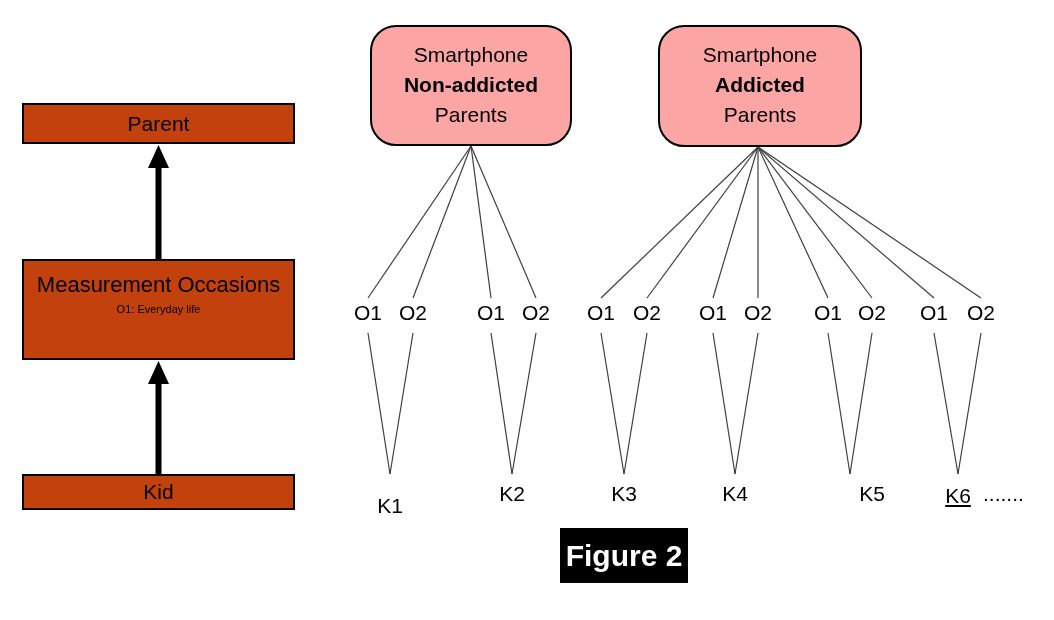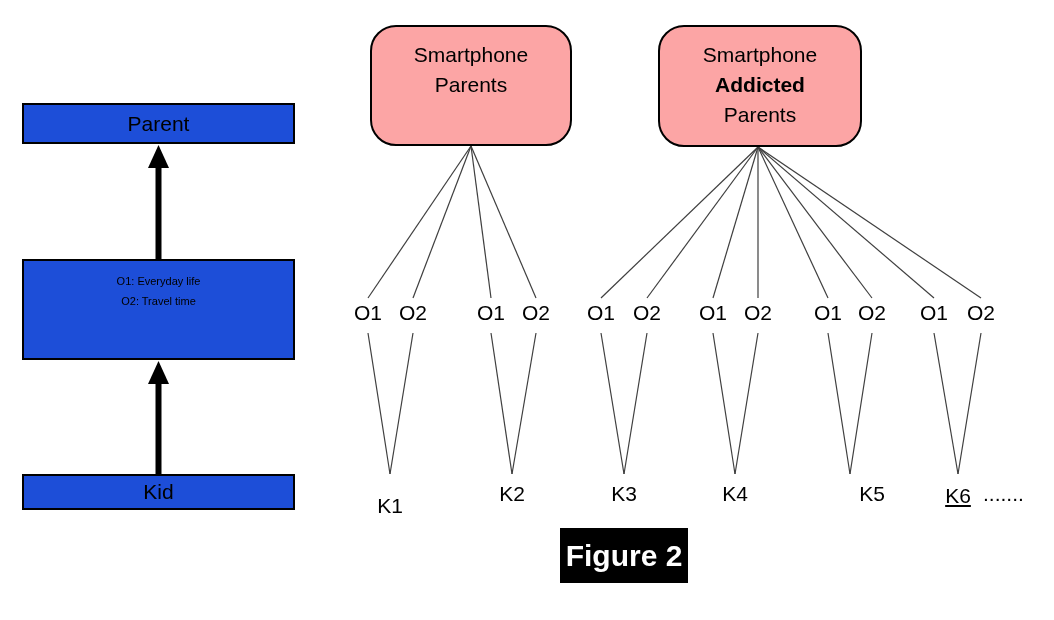--- a/index.html
+++ b/index.html
@@ -21,21 +21,21 @@
   }
   .conn { stroke: #3f3f3f; stroke-width: 1.2; }
   .arrow-stem { stroke: #000; stroke-width: 6; }
   .arrow-head { fill: #000; stroke: none; }
 
   .rect-box {
     position: absolute;
     left: 22px;
     width: 273px;
     border: 2px solid #000;
-    background: #1d4ed8;
+    background: #c2410c;
     text-align: center;
   }
   .parent-box {
     top: 103px; height: 41px;
     font-size: 21px;
     display: flex; align-items: center; justify-content: center;
   }
   .measurement-box {
     top: 259px; height: 101px;
     padding-top: 10px;
@@ -122,31 +122,32 @@
         <line x1="758" y1="147" x2="981" y2="298" class="conn"></line>
         <line x1="981" y1="333" x2="958" y2="474" class="conn"></line>
       </g>
   </svg>
 
   <div class="rect-box parent-box">
     <span>Parent</span>
   </div>
 
   <div class="rect-box measurement-box">
+    <div class="m-title">Measurement Occasions</div>
     <div class="m-sub">O1: Everyday life</div>
-    <div class="m-sub">O2: Travel time</div>
   </div>
 
   <div class="rect-box kid-box">
     <span>Kid</span>
   </div>
 
   <div id="labels-layer">
       <div class="group-box" style="left: 370px; top: 25px; width: 202px; height: 121px;">
         <div>Smartphone</div>
+        <div class="bold">Non-addicted</div>
         <div>Parents</div>
       </div>
       <div class="o-label" style="left: 368px; top: 301px;">O1</div>
       <div class="o-label" style="left: 413px; top: 301px;">O2</div>
       <div class="k-label" style="left: 390px; top: 494px;">K1</div>
       <div class="o-label" style="left: 491px; top: 301px;">O1</div>
       <div class="o-label" style="left: 536px; top: 301px;">O2</div>
       <div class="k-label" style="left: 512px; top: 482px;">K2</div>
       <div class="group-box" style="left: 658px; top: 25px; width: 204px; height: 122px;">
         <div>Smartphone</div>

